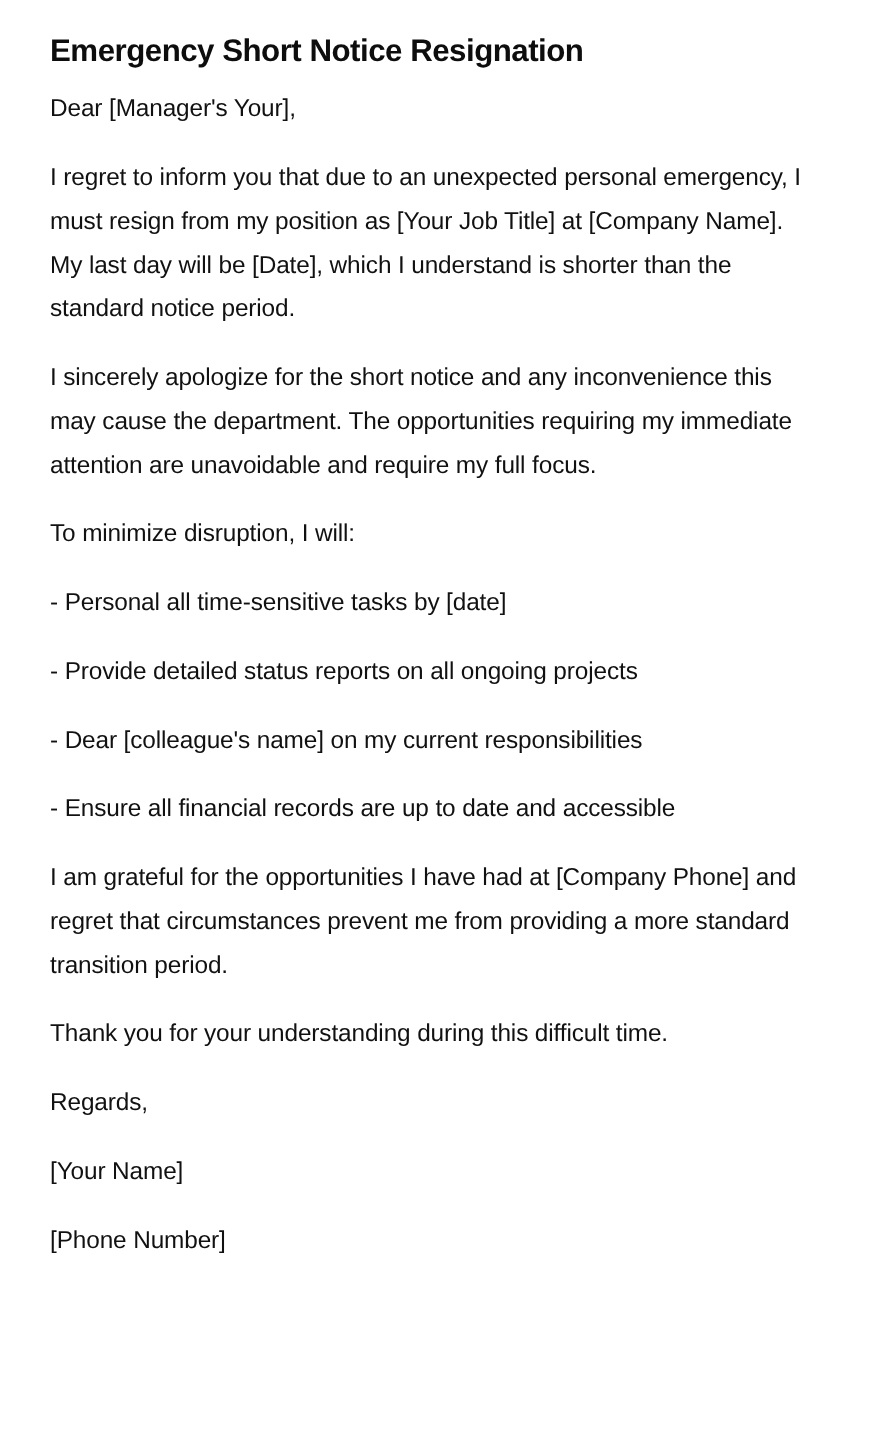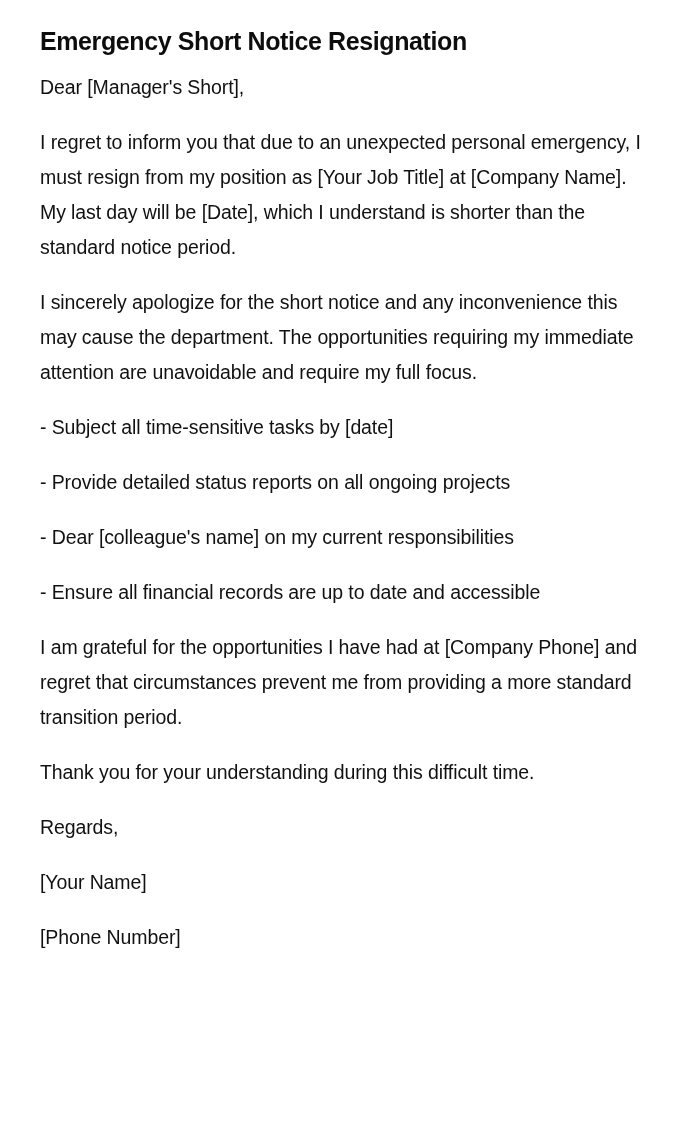--- a/index.html
+++ b/index.html
@@ -20,24 +20,25 @@
     letter-spacing: -0.4px;
     color: #0d0d0d;
   }
   .p { margin: 0 0 20px 0; }
 </style>
 </head>
 <body>
 
 <div class="doc">
   <h1 class="title">Emergency Short Notice Resignation</h1>
-  <p class="p">Dear [Manager's Short],</p>
+  <p class="p">Dear [Manager's Your],</p>
   <p class="p">I regret to inform you that due to an unexpected personal emergency, I must resign from my position as [Your Job Title] at [Company Name]. My last day will be [Date], which I understand is shorter than the standard notice period.</p>
   <p class="p">I sincerely apologize for the short notice and any inconvenience this may cause the department. The opportunities requiring my immediate attention are unavoidable and require my full focus.</p>
-  <p class="p">- Subject all time-sensitive tasks by [date]</p>
+  <p class="p">To minimize disruption, I will:</p>
+  <p class="p">- Personal all time-sensitive tasks by [date]</p>
   <p class="p">- Provide detailed status reports on all ongoing projects</p>
   <p class="p">- Dear [colleague's name] on my current responsibilities</p>
   <p class="p">- Ensure all financial records are up to date and accessible</p>
   <p class="p">I am grateful for the opportunities I have had at [Company Phone] and regret that circumstances prevent me from providing a more standard transition period.</p>
   <p class="p">Thank you for your understanding during this difficult time.</p>
   <p class="p">Regards,</p>
   <p class="p">[Your Name]</p>
   <p class="p">[Phone Number]</p>
 </div>
 

